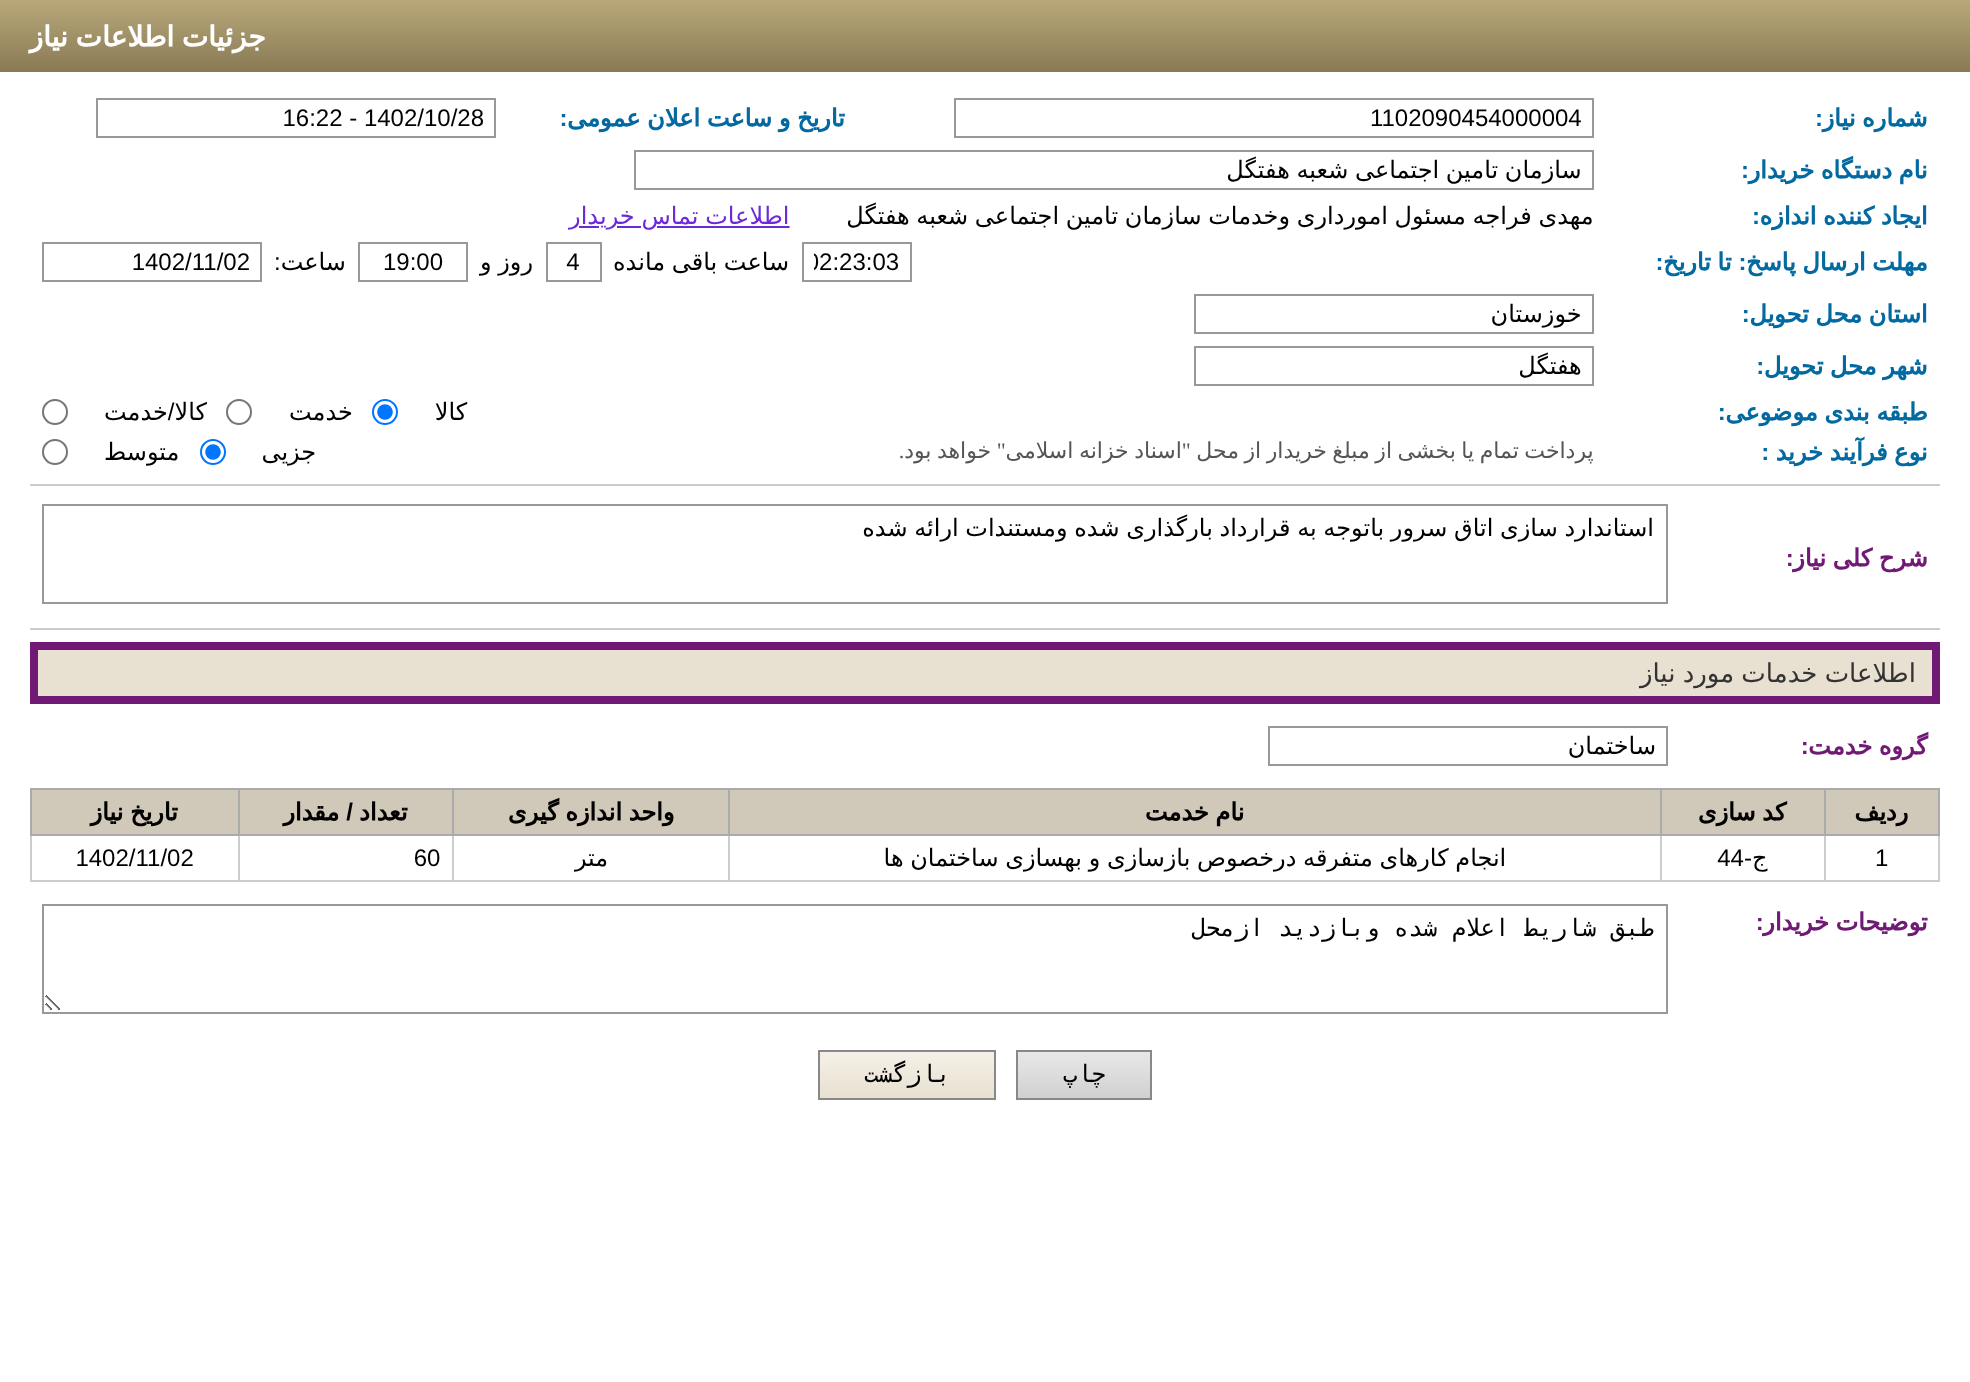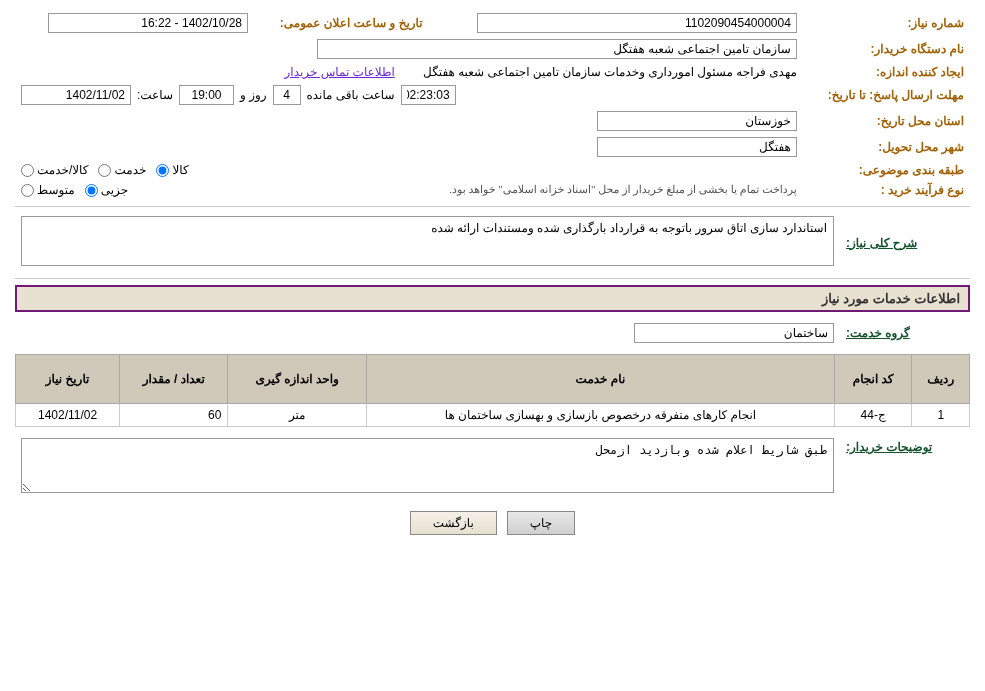--- a/index.html
+++ b/index.html
@@ -22,40 +22,40 @@
       color: #fff;
       font-size: 14px;
       font-weight: bold;
     }
     .content {
       padding: 10px 15px;
       background: #fff;
     }
     .section-title {
       background: #e8e0d0;
-      border: 2px solid #701a75;
+      border: 4px solid #701a75;
       padding: 4px 8px;
-      font-weight: bold;
+      font-weight: normal;
       font-size: 13px;
       margin-bottom: 8px;
       text-align: right;
       color: #333;
     }
     .info-table {
       width: 100%;
       border-collapse: collapse;
       margin-bottom: 6px;
     }
     .info-table td {
       padding: 3px 6px;
       vertical-align: middle;
       font-size: 12px;
     }
     .label-cell {
-      color: #a16207;
+      color: #0369a1;
       font-weight: bold;
       white-space: nowrap;
       text-align: right;
       width: auto;
       padding-right: 8px;
     }
     .value-cell {
       text-align: right;
     }
     .input-box {
@@ -82,22 +82,21 @@
       cursor: pointer;
     }
     .radio-group {
       display: flex;
       align-items: center;
       gap: 10px;
       flex-direction: row-reverse;
     }
     .radio-item {
       display: flex;
-      align-items: center;
-      gap: 3px;
+      gap: 18px;
     }
     .radio-item input { margin: 0; }
     .textarea-box {
       border: 1px solid #999;
       background: #fff;
       padding: 4px 6px;
       font-size: 12px;
       font-family: Tahoma, Arial, sans-serif;
       direction: rtl;
       width: 100%;
@@ -105,21 +104,21 @@
       resize: none;
     }
     .services-table {
       width: 100%;
       border-collapse: collapse;
       margin-bottom: 8px;
     }
     .services-table th {
       background: #d0c8b8;
       border: 1px solid #aaa;
-      padding: 17px 6px;
+      padding: 4px 6px;
       text-align: center;
       font-size: 12px;
       font-weight: bold;
     }
     .services-table td {
       border: 1px solid #ccc;
       padding: 4px 6px;
       text-align: center;
       font-size: 12px;
     }
@@ -138,51 +137,53 @@
     }
     .bottom-buttons {
       display: flex;
       justify-content: center;
       gap: 10px;
       margin: 12px 0 8px 0;
     }
     .btn {
       padding: 4px 22px;
       font-size: 12px;
-      font-family: Liberation Sans, sans-serif;
+      font-family: Liberation Mono, monospace;
       cursor: pointer;
       border: 1px solid #888;
     }
     .btn-print {
       background: linear-gradient(to bottom, #e8e8e8, #d0d0d0);
     }
     .btn-back {
       background: linear-gradient(to bottom, #f5f0e8, #e8e0d0);
     }
     .divider-line {
       border: none;
       border-top: 1px solid #ccc;
       margin: 6px 0;
     }
     .colspan-label {
-      text-align: left;
+      text-align: right;
       font-weight: bold;
-      color: #14532d;
+      color: #701a75;
       padding: 5px 8px;
       vertical-align: top;
       white-space: nowrap;
       width: 130px;
-      text-decoration: underline;
     }
   </style>
 </head>
 <body>
 
 <div class="page-container">
 
+  <div class="header-bar">
+    <span>جزئیات اطلاعات نیاز</span>
+  </div>
 
   <div class="content">
 
     <table class="info-table">
       <tbody>
           <tr>
         <td class="label-cell">شماره نیاز:</td>
         <td class="value-cell">
           <input class="input-box input-wide" type="text" readonly="" value="1102090454000004" style="">
         </td>
@@ -212,21 +213,21 @@
             <span>ساعت باقی مانده</span>
             <input class="input-box" style="width: 28px; text-align: center;" type="text" readonly="" value="4">
             <span>روز و</span>
             <input class="input-box" style="width: 55px; text-align: center;" type="text" readonly="" value="19:00">
             <span>ساعت:</span>
             <input class="input-box input-date" type="text" readonly="" value="1402/11/02" style="">
           </div>
         </td>
       </tr>
       <tr>
-        <td class="label-cell">استان محل تاریخ:</td>
+        <td class="label-cell">استان محل تحویل:</td>
         <td class="value-cell" colspan="3">
           <input class="input-box" style="width: 200px;" type="text" readonly="" value="خوزستان">
         </td>
       </tr>
       <tr>
         <td class="label-cell">شهر محل تحویل:</td>
         <td class="value-cell" colspan="3">
           <input class="input-box" style="width: 200px;" type="text" readonly="" value="هفتگل">
         </td>
       </tr>
@@ -295,21 +296,21 @@
           <input class="input-box" style="width: 200px;" type="text" readonly="" value="ساختمان">
         </td>
       </tr>
     </tbody>
       </table>
 
     <table class="services-table">
       <thead>
         <tr>
           <th>ردیف</th>
-          <th>کد انجام</th>
+          <th>کد سازی</th>
           <th>نام خدمت</th>
           <th>واحد اندازه گیری</th>
           <th>تعداد / مقدار</th>
           <th>تاریخ نیاز</th>
         </tr>
       </thead>
       <tbody id="services-tbody">
       <tr>
         <td>1</td>
         <td>ج-44</td>

